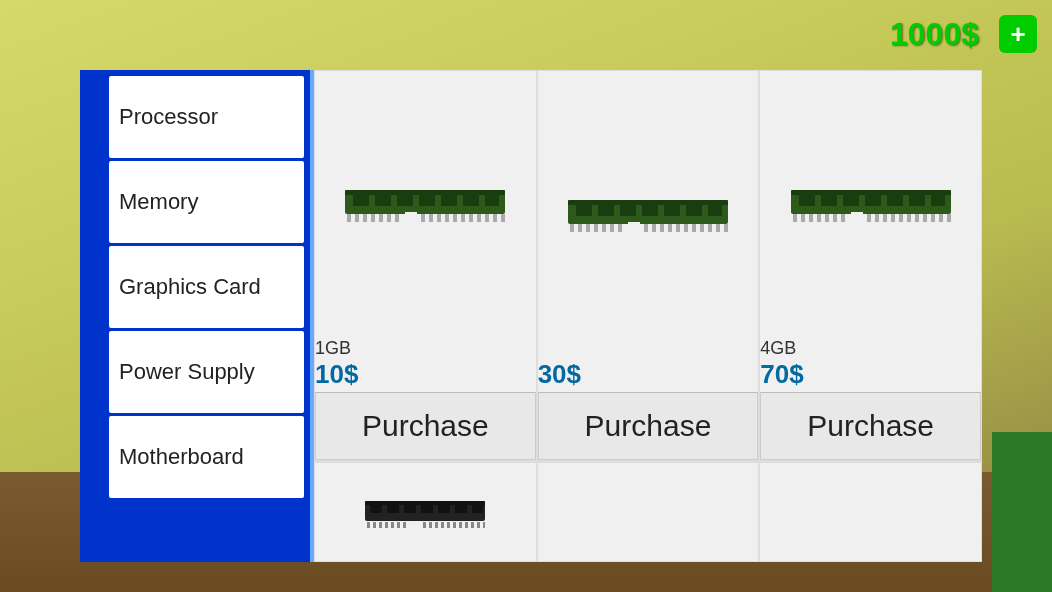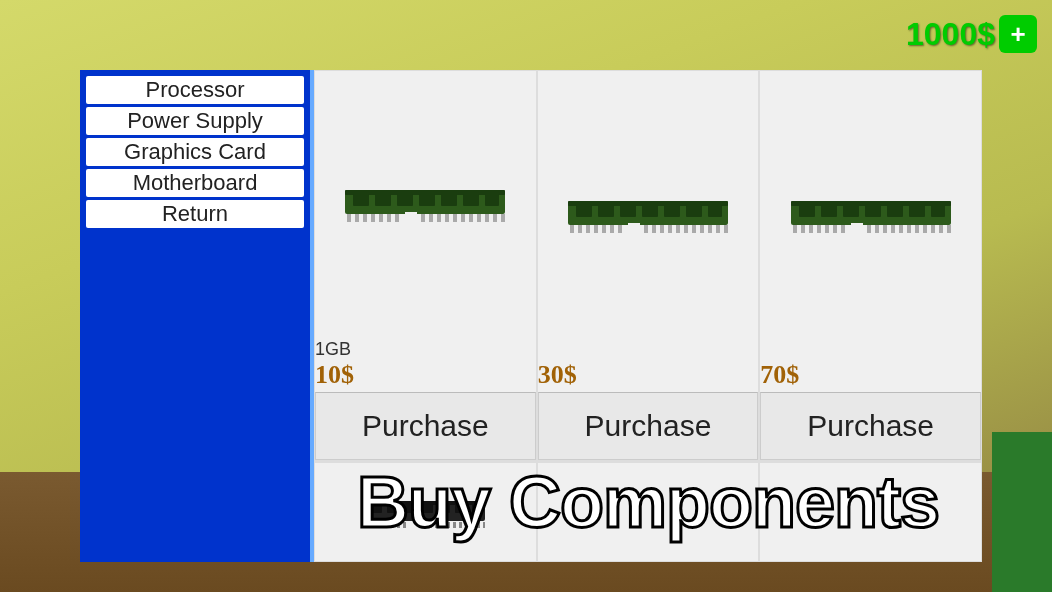--- a/index.html
+++ b/index.html
@@ -41,21 +41,21 @@
       z-index: 2;
     }
 
     
     .money-display {
       position: absolute;
       top: 15px;
       right: 15px;
       display: flex;
       align-items: center;
-      gap: 4px;
+      gap: 20px;
       z-index: 10;
     }
     .money-amount {
       color: #00cc00;
       font-size: 32px;
       font-weight: bold;
       text-shadow: 1px 1px 2px rgba(0,0,0,0.5);
     }
     .money-plus-btn {
       width: 38px;
@@ -90,27 +90,28 @@
       border: 3px solid #0033cc;
       display: flex;
       flex-direction: column;
       gap: 3px;
       padding: 3px;
       flex-shrink: 0;
     }
     .sidebar-item {
       background: white;
       border: none;
-      padding: 1px 10px;
+      padding: 28px 10px;
       font-size: 22px;
       font-weight: 500;
       cursor: pointer;
-      text-align: center;
+      text-align: left;
       color: #222;
       border-radius: 2px;
+      margin-left: 23px;
     }
     .sidebar-item.active {
       background: white;
     }
 
     
     .content-area {
       flex: 1;
       background: rgba(255,255,255,0.92);
       border-left: 4px solid #66aaff;
@@ -157,22 +158,21 @@
       padding: 6px 0 2px 0;
       width: 100%;
     }
     .product-size {
       font-size: 18px;
       color: #333;
     }
     .product-price {
       font-size: 26px;
       font-weight: bold;
-      color: #a16207;
-      font-family: Liberation Serif, serif;
+      color: #0369a1;
     }
 
     .purchase-btn {
       width: 100%;
       padding: 16px 0;
       background: #e8e8e8;
       border: 1px solid #ccc;
       border-top: 1px solid #bbb;
       font-size: 30px;
       cursor: pointer;
@@ -230,24 +230,24 @@
 
 <div class="money-display">
   <span class="money-amount">1000$</span>
   <button class="money-plus-btn">+</button>
 </div>
 
 <div class="main-container">
 
   <div class="sidebar">
     <div class="sidebar-item">Processor</div>
+    <div class="sidebar-item active">Memory</div>
+    <div class="sidebar-item">Graphics Card</div>
     <div class="sidebar-item">Power Supply</div>
-    <div class="sidebar-item">Graphics Card</div>
     <div class="sidebar-item">Motherboard</div>
-    <div class="sidebar-item">Return</div>
   </div>
 
   <div class="content-area">
 
     <div class="product-grid">
 
       <div class="product-cell">
         <div class="product-image-area">
           <svg class="ram-stick" viewBox="0 0 160 40">
             <rect x="0" y="8" width="160" height="24" rx="2" fill="#2d5a1b"></rect>
@@ -356,20 +356,21 @@
             <rect x="108" y="32" width="4" height="8" fill="#aaa"></rect>
             <rect x="116" y="32" width="4" height="8" fill="#aaa"></rect>
             <rect x="124" y="32" width="4" height="8" fill="#aaa"></rect>
             <rect x="132" y="32" width="4" height="8" fill="#aaa"></rect>
             <rect x="140" y="32" width="4" height="8" fill="#aaa"></rect>
             <rect x="148" y="32" width="4" height="8" fill="#aaa"></rect>
             <rect x="156" y="32" width="4" height="8" fill="#aaa"></rect>
           </svg>
         </div>
         <div class="product-info">
+          <div class="product-size">4GB</div>
           <div class="product-price">70$</div>
         </div>
         <button class="purchase-btn">Purchase</button>
       </div>
 
     </div>
 
     <div class="product-row2">
       <div class="product-cell2">
         <svg width="120" height="32" viewBox="0 0 120 32">
@@ -400,19 +401,16 @@
           <rect x="100" y="26" width="3" height="6" fill="#888"></rect>
           <rect x="106" y="26" width="3" height="6" fill="#888"></rect>
           <rect x="112" y="26" width="3" height="6" fill="#888"></rect>
           <rect x="118" y="26" width="3" height="6" fill="#888"></rect>
         </svg>
       </div>
       <div class="product-cell2"></div>
       <div class="product-cell2"></div>
     </div>
 
-    <div class="buy-components-overlay">
-      <span class="buy-components-text">Buy Components</span>
-    </div>
 
   </div>
 
 </div>
 
 </body></html>

